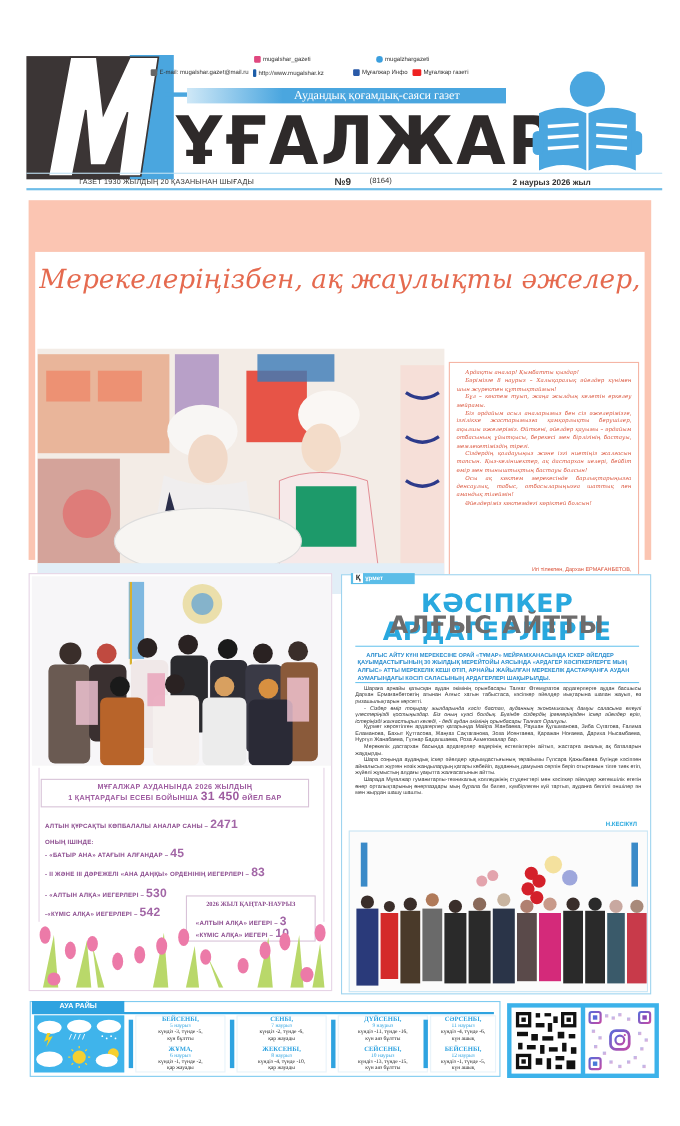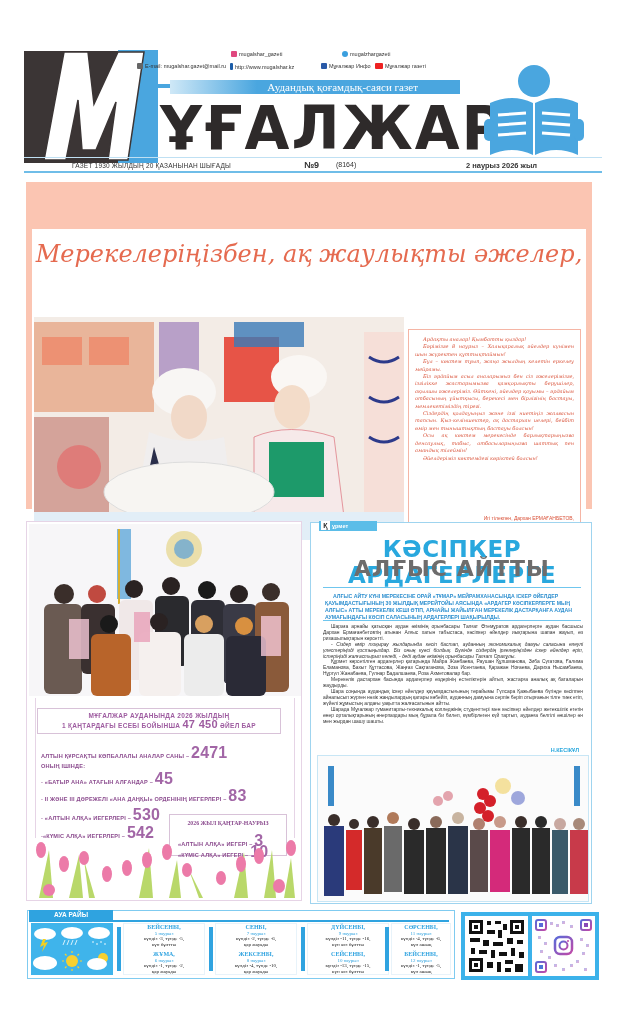--- a/index.html
+++ b/index.html
@@ -40,21 +40,21 @@
   .greeting-letter p { text-indent: 8px; }
   .greeting-letter .sign { position: absolute; right: 6px; bottom: 6px; text-align: right; font-style: normal; font-family: "Liberation Sans", sans-serif; font-size: 5px; line-height: 6.5px; }
 
   
   .stats { position: absolute; left: 26px; top: 521px; width: 276px; height: 380px; border: 1px solid #e6d4e6; background: #fff; }
   .stats-photo { position: absolute; left: 2px; top: 2px; width: 272px; height: 172px; overflow: hidden; background: #f6f5f6; }
   .stats-inner { position: absolute; left: 8px; top: 176px; width: 260px; height: 140px; border-left: 1px solid #e6d4e6; border-right: 1px solid #e6d4e6; }
   .stats-head { position: absolute; left: 10px; top: 186px; width: 244px; height: 26px; border: 1px solid #d8c2d8; text-align: center; color: #9e5ca0; font-weight: bold; font-size: 6.5px; line-height: 9px; padding-top: 2px; letter-spacing: 0.3px; }
   .stats-head .big { font-size: 11px; }
   .stat { position: absolute; left: 14px; color: #8b4b8e; font-weight: bold; font-size: 5.6px; white-space: nowrap; letter-spacing: 0.2px; }
-  .stat .num { font-size: 16px; color: #a266a6; }
+  .stat .num { font-size: 11px; color: #a266a6; }
   .stats-sub { position: absolute; left: 142px; top: 292px; width: 118px; height: 42px; border: 1px solid #d8c2d8; background: #fff; }
   .stats-sub .h { position: absolute; left: 0; top: 5px; width: 100%; text-align: center; font-family: "Liberation Serif", serif; font-weight: bold; color: #8b4b8e; font-size: 5.8px; }
   .flowers { position: absolute; left: 2px; top: 318px; width: 272px; height: 58px; overflow: hidden; }
 
   
   .article { position: absolute; left: 310px; top: 522px; width: 282px; height: 382px; border: 1px solid #9fd4ef; background: #fff; }
   .rubric { position: absolute; left: 8px; top: -2px; width: 58px; height: 10px; background: #5bbde8; color: #fff; font-size: 5.5px; font-weight: bold; line-height: 10px; padding-left: 2px; }
   .rubric .k { display: inline-block; background: #fff; color: #222; width: 9px; height: 9px; text-align: center; line-height: 9px; font-size: 7px; margin-right: 2px; }
   .art-title1 { position: absolute; left: 0; top: 13px; width: 282px; text-align: center; font-family: "DejaVu Sans", sans-serif; font-weight: bold; color: #29a8de; font-size: 23px; letter-spacing: 0.5px; }
   .art-title2 { position: absolute; left: 0; top: 33px; width: 282px; text-align: center; font-family: "DejaVu Sans", sans-serif; font-weight: bold; color: #6d6c6c; font-size: 22px; letter-spacing: 1px; }
@@ -234,21 +234,21 @@
       </g>
     </svg>
   </div>
 
   <div class="stats-inner"></div>
 
   <div class="stats-head">
     <div>МҰҒАЛЖАР АУДАНЫНДА 2026 ЖЫЛДЫҢ</div>
     <div>
       <span>1 ҚАҢТАРДАҒЫ ЕСЕБІ БОЙЫНША</span>
-      <span class="big">47 450</span>
+      <span class="big">31 450</span>
       <span>ӘЙЕЛ БАР</span>
     </div>
   </div>
 
   <div class="stat" style="top:222px;">
     <span>АЛТЫН ҚҰРСАҚТЫ КӨПБАЛАЛЫ АНАЛАР САНЫ –</span>
     <span class="num">2471</span>
   </div>
   <div class="stat" style="top:241px;">
     <span>ОНЫҢ ІШІНДЕ:</span>

